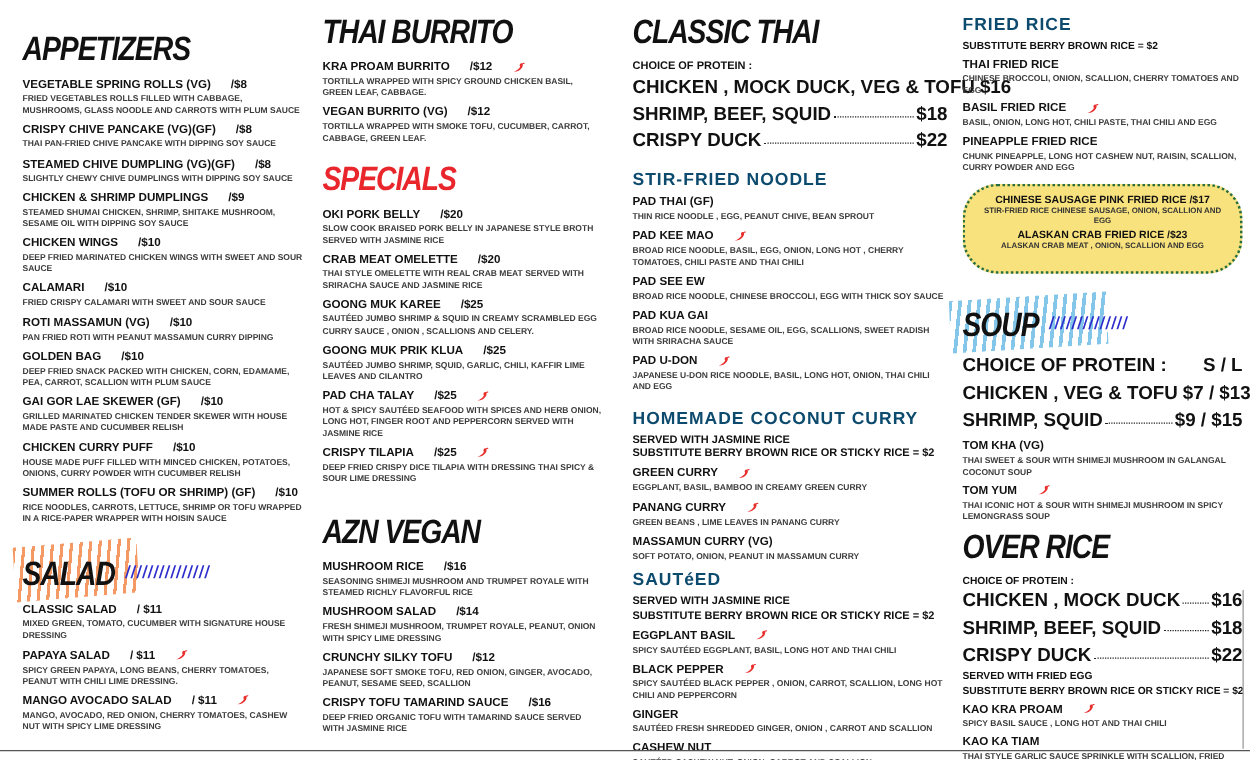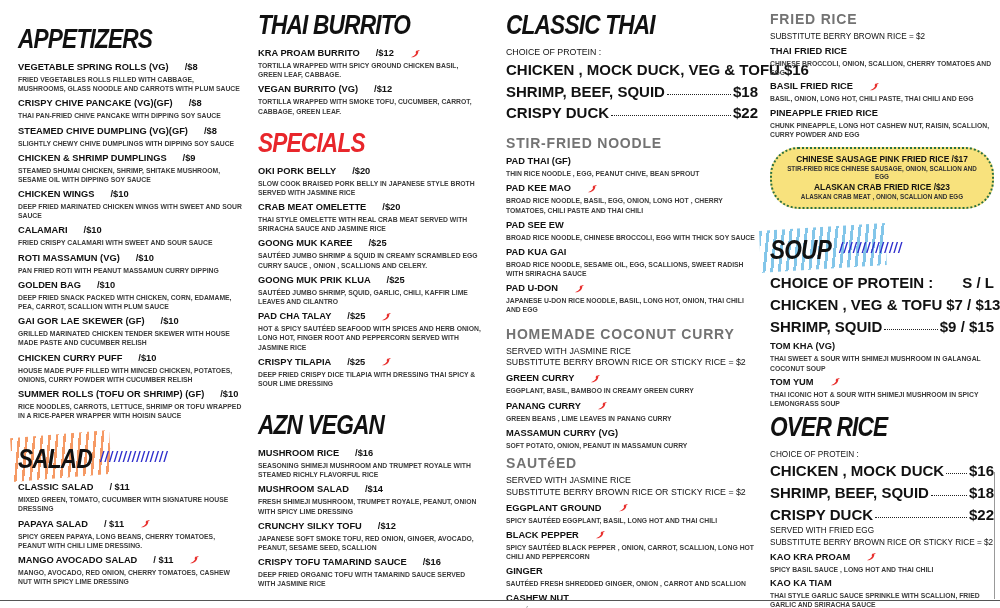--- a/index.html
+++ b/index.html
@@ -11,49 +11,49 @@
   #col-3{left:506px;top:12px;width:252px;}
   #col-4{left:770px;top:12px;width:224px;}
 
   
   .hwrap{position:relative;display:flex;align-items:center;margin:0 0 8px 0;}
   .hwrap.scaled{transform:scaleX(0.84);transform-origin:left bottom;}
   h2.h{margin:0;position:relative;z-index:1;line-height:1;white-space:nowrap;}
   .style-display h2.h,.style-display-red h2.h{
     font-size:27px;font-weight:bold;font-style:italic;letter-spacing:-1px;}
   .style-display-red h2.h{color:#e8262b;}
-  .style-script-red h2.h{font-size:14px;font-weight:bold;color:#737373;letter-spacing:0.8px;}
+  .style-script-red h2.h{font-size:14px;font-weight:bold;color:#0c4a6e;letter-spacing:0.8px;}
   .style-script-red .hwrap{margin-bottom:5px;}
 
   .scribble{position:absolute;z-index:0;pointer-events:none;}
   .scribble.orange{left:-8px;top:-12px;width:118px;height:44px;transform:rotate(-4deg);
     background:repeating-linear-gradient(100deg,rgba(245,148,92,0.95) 0 3px,transparent 3px 9px);}
   .scribble.blue{left:-12px;top:-10px;width:150px;height:42px;transform:rotate(-3deg);
     background:repeating-linear-gradient(100deg,rgba(124,195,232,0.95) 0 3.5px,transparent 3.5px 9px);}
   .slashes{position:relative;z-index:1;color:#2d2ccc;font-weight:bold;font-style:italic;
     font-size:14px;letter-spacing:1.5px;margin-left:10px;transform:translateY(-3px);}
 
   
-  .note{font-size:8.8px;font-weight:normal;line-height:1.35;white-space:nowrap;}
+  .note{font-size:8.8px;font-weight:bold;line-height:1.35;white-space:nowrap;}
   .prow{display:flex;align-items:baseline;font-size:15px;font-weight:bold;line-height:1.45;}
   .prow .lbl{white-space:nowrap;}
   .prow .dots{flex:1;border-bottom:1.6px dotted #222;margin:0 2px;transform:translateY(-2px);}
   .prow .dots.none{border-bottom:none;}
   .prow .val{white-space:nowrap;}
 
   
   .mi{margin:3px 0 4px 0;}
   .mi-head{display:flex;align-items:center;gap:16px;font-size:9.3px;font-weight:bold;
     line-height:1.4;white-space:nowrap;}
   .mi-desc{font-size:6.8px;font-weight:bold;color:#3c3c3c;line-height:1.35;margin-top:1px;}
   .chili{display:inline-flex;align-items:center;}
 
   
   .badge{border:2px dotted #2a6f3d;background:#f8e27d;border-radius:28px;
-    padding:5px 10px 6px;text-align:center;margin:8px 0 0 0;}
+    padding:5px 10px 16px;text-align:center;margin:8px 0 0 0;}
   .badge .bt{font-size:8.4px;font-weight:bold;line-height:1.35;}
   .badge .bd{font-size:6.3px;font-weight:bold;color:#333;line-height:1.3;}
 
   
   [data-name="menu-section-salad"]{margin-top:26px;}
   [data-name="menu-section-specials"]{margin-top:14px;}
   [data-name="menu-section-azn-vegan"]{margin-top:24px;}
   [data-name="menu-section-stir-fried-noodle"]{margin-top:12px;}
   [data-name="menu-section-homemade-coconut-curry"]{margin-top:12px;}
   [data-name="menu-section-sauteed"]{margin-top:6px;}
@@ -411,21 +411,21 @@
         </div>
       </section>
       <section class="sec style-script-red" data-name="menu-section-sauteed">
         <div class="hwrap" data-name="section-heading">
           <h2 class="h script-red" data-name="section-title">SAUTéED</h2>
         </div>
         <div class="note" data-name="section-note">SERVED WITH JASMINE RICE</div>
         <div class="note" data-name="section-note">SUBSTITUTE BERRY BROWN RICE OR STICKY RICE  = $2</div>
         <div class="mi" data-name="menu-item">
           <div class="mi-head" data-name="menu-item-header">
-            <span class="mi-name" data-name="item-name">EGGPLANT GROUND</span>
+            <span class="mi-name" data-name="item-name">EGGPLANT BASIL</span>
             <span class="chili" data-name="chili-icon">
               <svg width="11" height="10" viewBox="0 0 12 10">
                 <path d="M1 8.6 C3.8 8.8 6.9 7.4 8.4 4.9 C9 3.9 9.2 2.9 8.9 2.1 C9.5 1.8 10.2 1.9 10.7 1.2 C10 0.7 9 0.8 8.4 1.4 C7.7 1.1 7 1.3 6.6 1.9 C6.1 2.6 6.2 3.5 6.7 4.3 C5.6 6.4 3.4 7.9 1 8.6 Z" fill="#e8302e"></path>
               </svg>
             </span>
           </div>
           <div class="mi-desc" data-name="item-description">SPICY SAUTÉED EGGPLANT, BASIL, LONG HOT AND THAI CHILI</div>
         </div>
         <div class="mi" data-name="menu-item">
           <div class="mi-head" data-name="menu-item-header">

